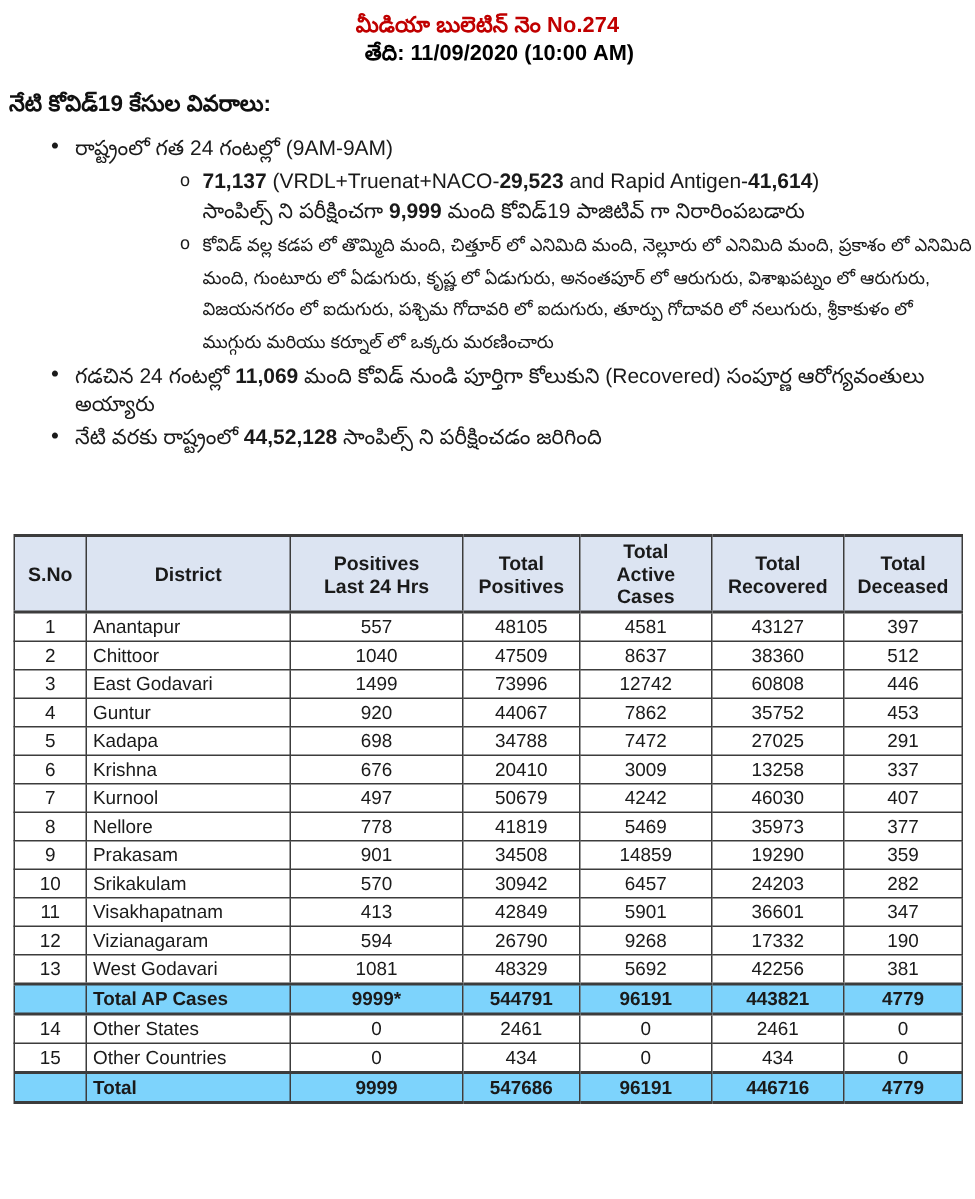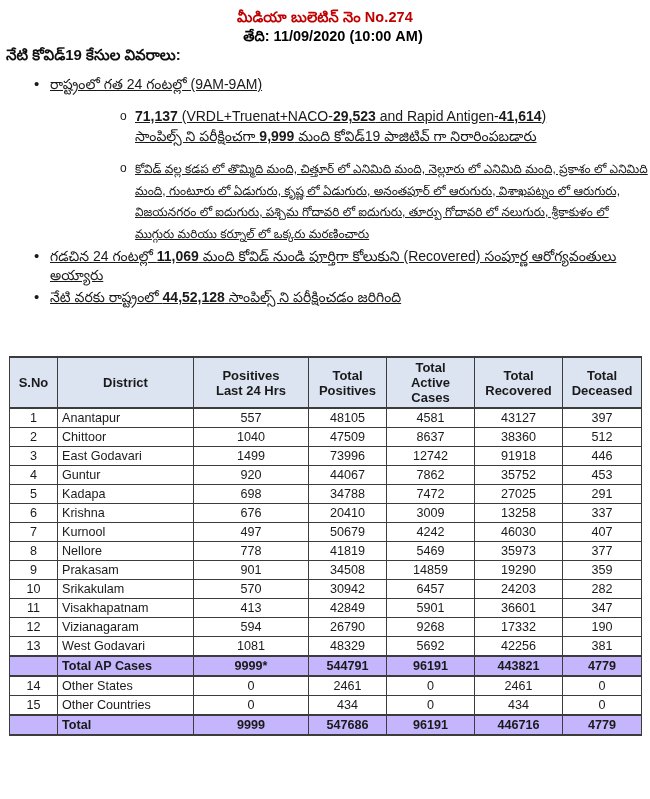--- a/index.html
+++ b/index.html
@@ -41,30 +41,29 @@
   }
   .bulletin-date .date-value {
     font-weight: bold;
     color: #000;
   }
 
   
   .section-title {
     font-size: 15px;
     font-weight: bold;
-    margin: 0 0 0 6px;
+    margin: 15px 0 0 6px;
     color: #111;
   }
 
   
   .bullets {
     margin: 8px 0 0 0;
     padding: 0;
     list-style: none;
-    text-decoration: underline;
   }
   .bullet-l1 {
     position: relative;
     padding-left: 50px;
     font-size: 14px;
     line-height: 19px;
     margin-top: 3px;
   }
   .bullet-l1::before {
     content: "\2022";
@@ -76,21 +75,21 @@
   .sub-bullets {
     margin: 0;
     padding: 0;
     list-style: none;
   }
   .bullet-l2 {
     position: relative;
     padding-left: 85px;
     font-size: 14px;
     line-height: 20px;
-    margin-top: 12px;
+    margin-top: 2px;
   }
   .bullet-l2::before {
     content: "o";
     position: absolute;
     left: 70px;
     top: 0px;
     font-size: 12px;
   }
   .bullet-l2 .cont {
     display: block;
@@ -147,21 +146,21 @@
   col.w-sno   { width: 48px; }
   col.w-dist  { width: 136px; }
   col.w-p24   { width: 115px; }
   col.w-tp    { width: 78px; }
   col.w-tac   { width: 88px; }
   col.w-tr    { width: 88px; }
   col.w-td    { width: 79px; }
 
   tr.total-row td {
     font-weight: bold;
-    background: #c4b5fd;
+    background: #7dd3fc;
   }
   tr.total-row td.c-dist { text-align: left; }
   tr.grand-total td {
     font-weight: bold;
     border-bottom: 2px solid #3c3c3c;
   }
   tr.ap-total td {
     font-weight: bold;
     border-top: 2px solid #3c3c3c;
     border-bottom: 2px solid #3c3c3c;
@@ -249,21 +248,21 @@
           <td class="c-num">8637</td>
           <td class="c-num">38360</td>
           <td class="c-num">512</td>
         </tr>
         <tr>
           <td class="c-sno">3</td>
           <td class="c-dist">East Godavari</td>
           <td class="c-num">1499</td>
           <td class="c-num">73996</td>
           <td class="c-num">12742</td>
-          <td class="c-num">91918</td>
+          <td class="c-num">60808</td>
           <td class="c-num">446</td>
         </tr>
         <tr>
           <td class="c-sno">4</td>
           <td class="c-dist">Guntur</td>
           <td class="c-num">920</td>
           <td class="c-num">44067</td>
           <td class="c-num">7862</td>
           <td class="c-num">35752</td>
           <td class="c-num">453</td>

